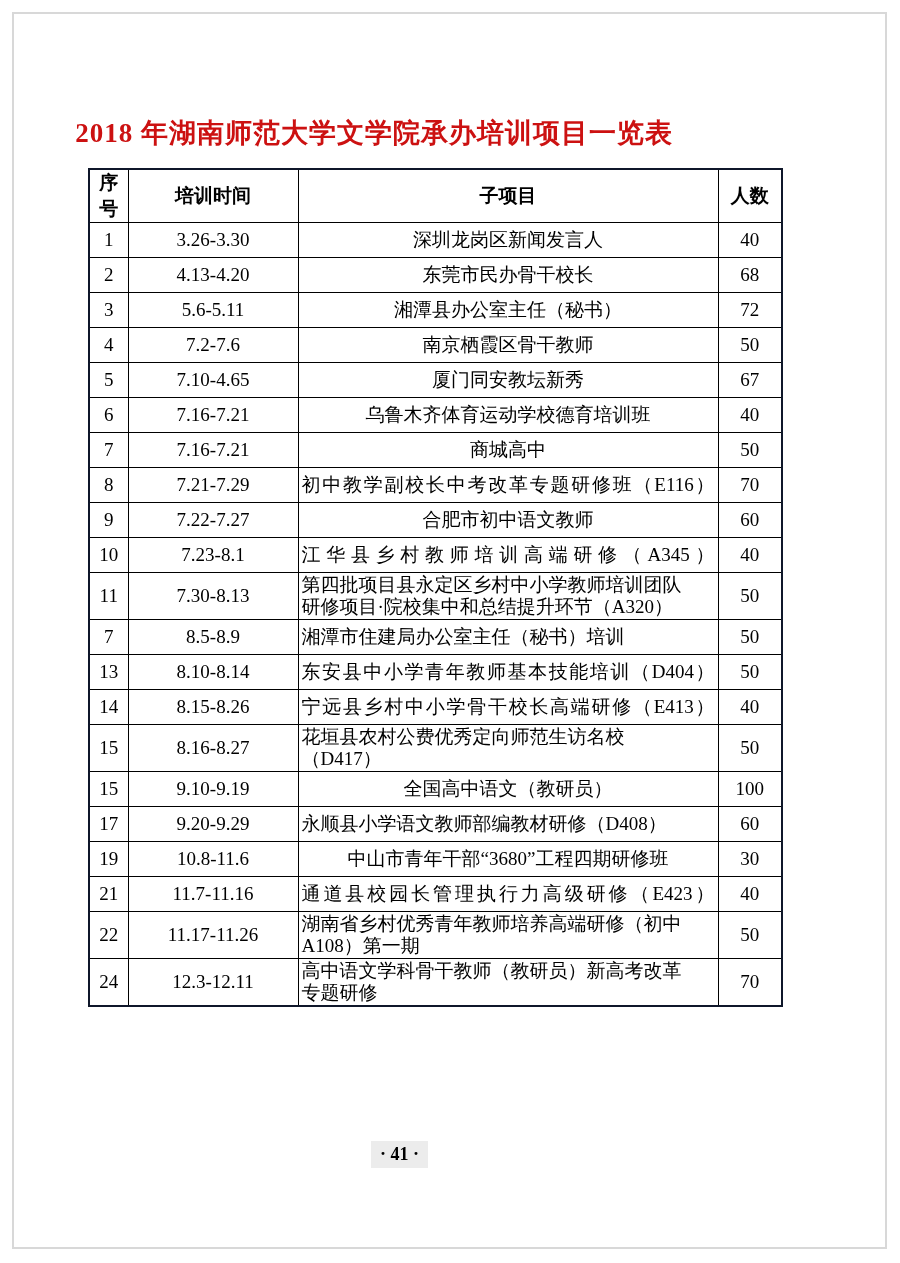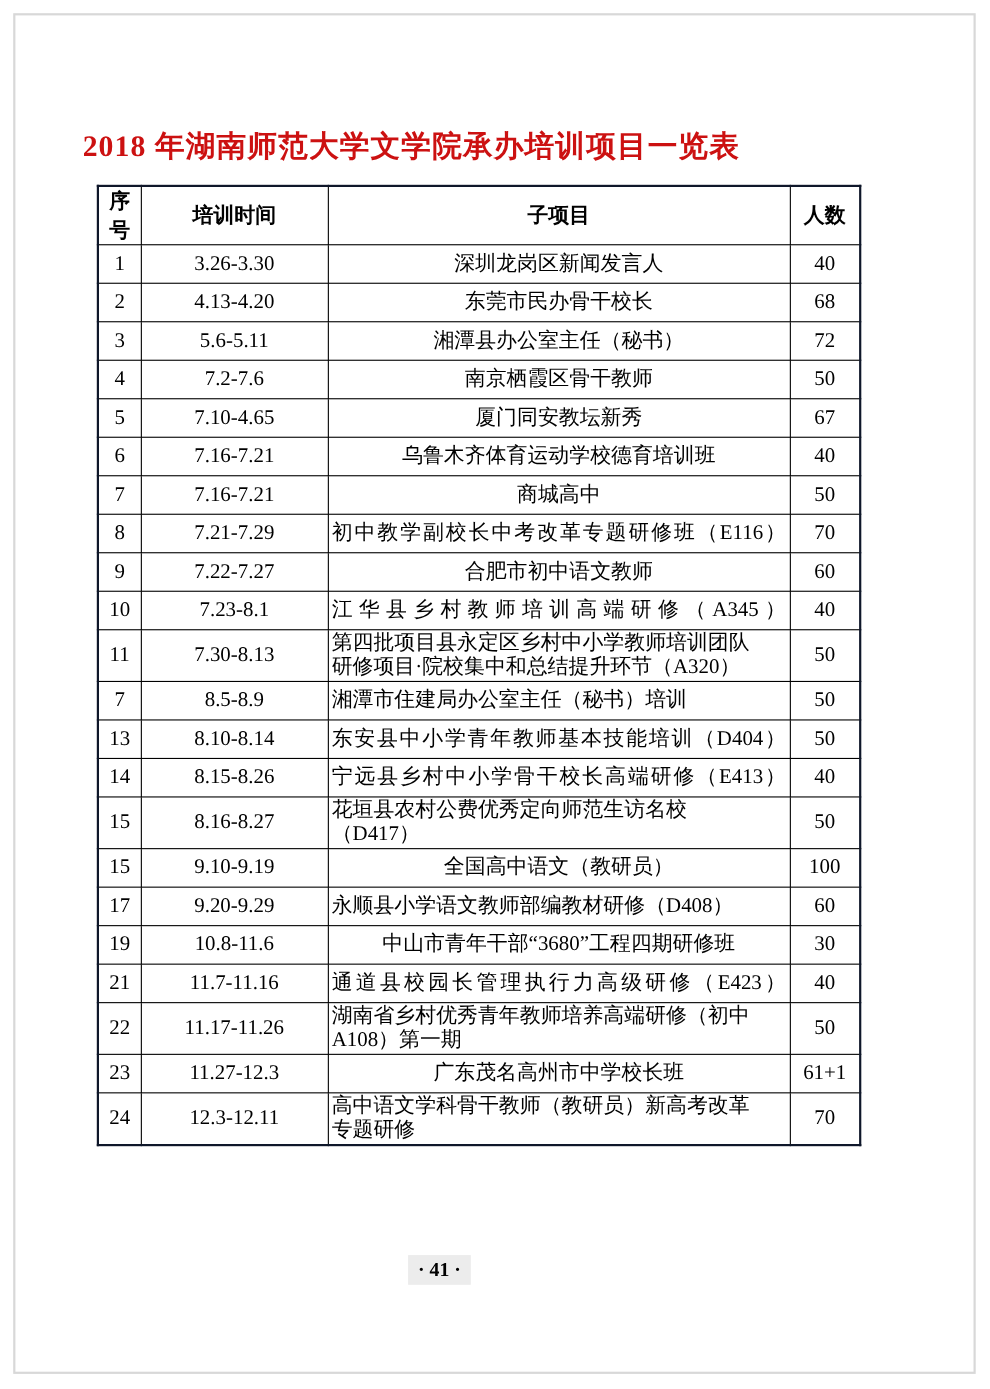--- a/index.html
+++ b/index.html
@@ -184,26 +184,20 @@
       <td class="c-count">40</td>
     </tr>
       <tr class="">
       <td class="c-no">22</td>
       <td class="c-time">11.17-11.26</td>
       <td class="c-project align-just">湖南省乡村优秀青年教师培养高端研修（初中
 A108）第一期</td>
       <td class="c-count">50</td>
     </tr>
       <tr class="">
-      <td class="c-no">23</td>
-      <td class="c-time">11.27-12.3</td>
-      <td class="c-project align-center">广东茂名高州市中学校长班</td>
-      <td class="c-count">61+1</td>
-    </tr>
-      <tr class="">
       <td class="c-no">24</td>
       <td class="c-time">12.3-12.11</td>
       <td class="c-project align-just">高中语文学科骨干教师（教研员）新高考改革
 专题研修</td>
       <td class="c-count">70</td>
     </tr>
   </tbody>
 </table>
 
 <div class="pagenum-wrap">

